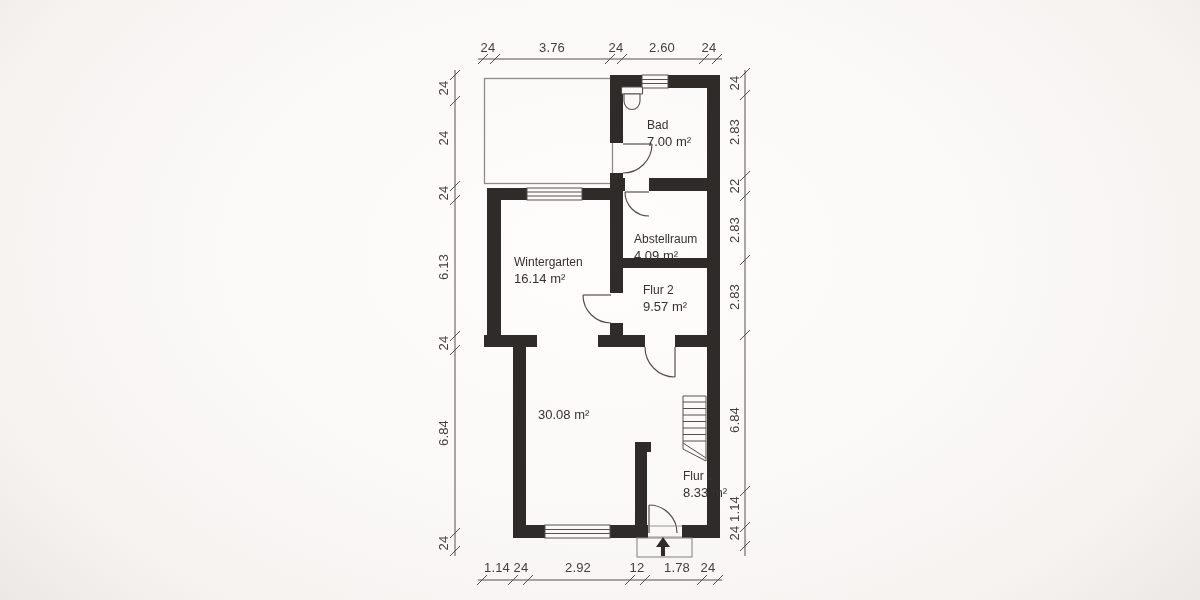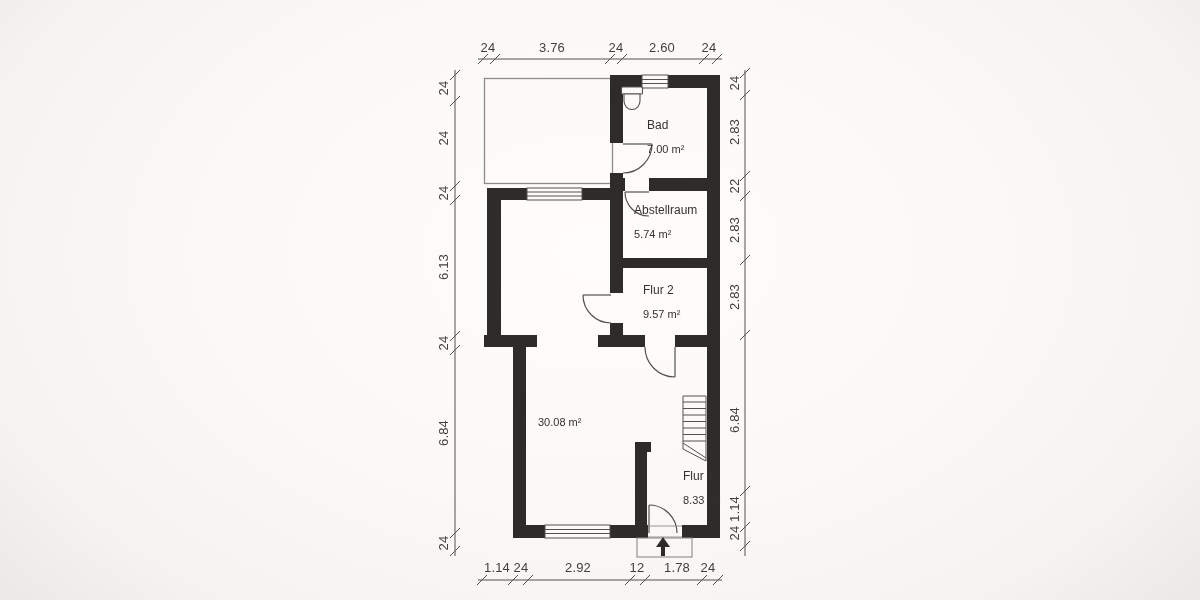--- a/index.html
+++ b/index.html
@@ -19,21 +19,21 @@
     font-size:13px;line-height:1;color:var(--dim-text);
     transform:translate(-50%,-50%);
     letter-spacing:.2px;
   }
   .dim.v{transform:translate(-50%,-50%) rotate(-90deg);}
   .room-name{
     font-size:12px;line-height:1.1;color:var(--text);
   }
   .room-name.occlude{background:var(--paper);padding:0 2px 1px 0;}
   .room-area{
-    font-size:11px;line-height:1.1;color:var(--text);margin-top:11px;
+    font-size:13px;line-height:1.1;color:var(--text);margin-top:3px;
   }
 </style>
 </head>
 <body>
 
 <div id="canvas">
 
   <svg width="1200" height="600" viewBox="0 0 1200 600">
 
     <rect x="484.5" y="78.5" width="128" height="105" fill="none" stroke="var(--thin)" stroke-width="1.3"></rect>
@@ -175,23 +175,27 @@
           <line x1="740" y1="532" x2="750" y2="522"></line>
         <line x1="740" y1="551" x2="750" y2="541"></line>
       </g>
     </g>
   </svg>
 
   <div class="lbl" style="left:647px;top:119px">
     <div class="room-name">Bad</div>
     <div class="room-area">7.00 m²</div>
   </div>
-  <div class="lbl" style="left:634px;top:204px">
+  <div class="lbl" style="left:634px;top:233px">
     <div class="room-name">Abstellraum</div>
-    <div class="room-area">5.74 m²</div>
+    <div class="room-area">4.09 m²</div>
+  </div>
+  <div class="lbl" style="left:514px;top:256px">
+    <div class="room-name">Wintergarten</div>
+    <div class="room-area">16.14 m²</div>
   </div>
   <div class="lbl" style="left:643px;top:284px">
     <div class="room-name">Flur 2</div>
     <div class="room-area">9.57 m²</div>
   </div>
   <div class="lbl" style="left:538px;top:405px">
     <div class="room-area">30.08 m²</div>
   </div>
   <div class="lbl" style="left:683px;top:470px">
     <div class="room-name">Flur 1</div>

